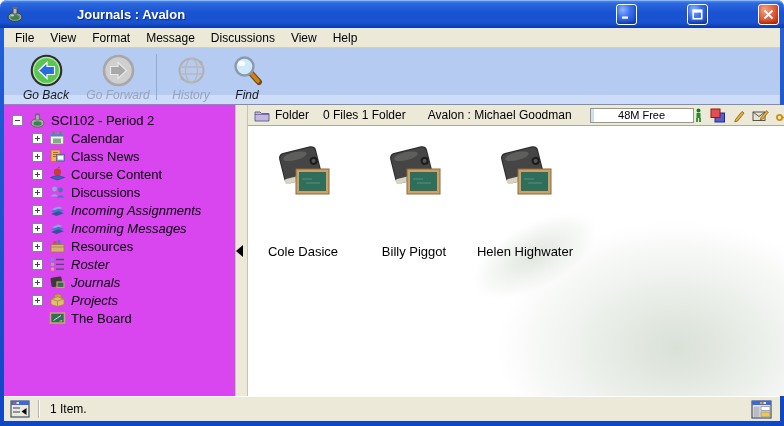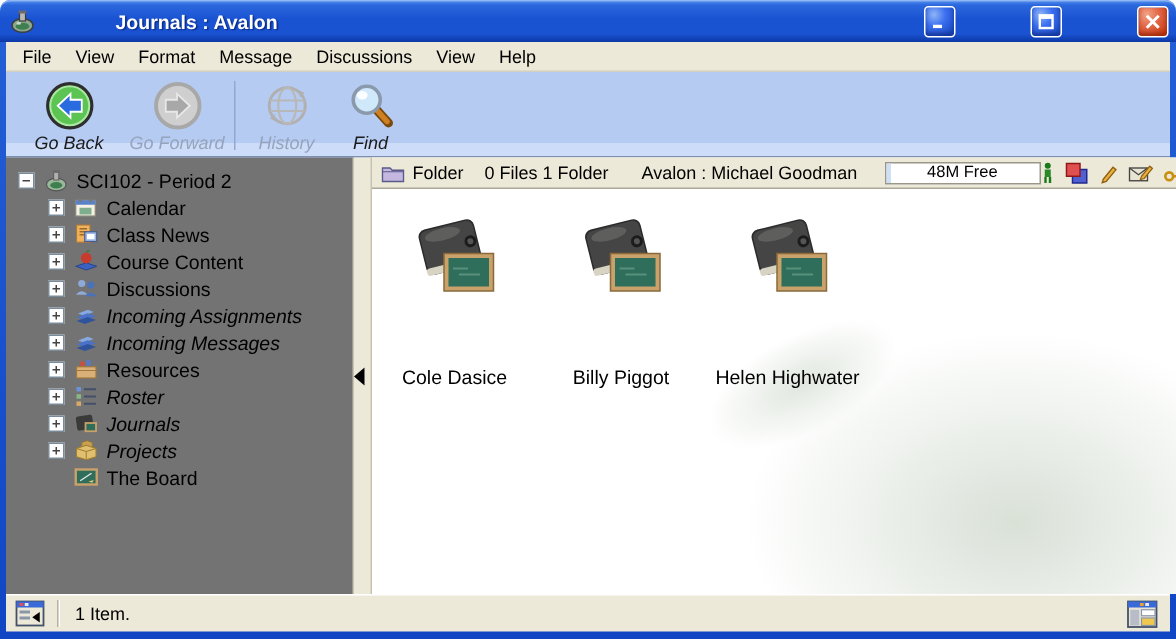--- a/index.html
+++ b/index.html
@@ -40,21 +40,21 @@
     border-bottom:1px solid #7d8eae;
     display:flex; align-items:flex-start; padding:4px 2px 0 6px;
   }
   .tool-btn { width:72px; display:flex; flex-direction:column; align-items:center; gap:1px; padding-top:2px;font-style:italic; }
   .tool-btn.narrow { width:56px;text-align:right; }
   .tool-label { font-size:12px; color:#1a1a1a; white-space:nowrap; }
   .tool-btn.disabled .tool-label { color:#95a3bd; }
   .tool-sep { width:1px; height:46px; background:#93a8cf; margin:2px 6px 0 2px; flex:none; }
   
   .main { display:flex; height:291px; background:#fff; }
-  .tree-panel { width:232px; background:#737373; border-right:1px solid #c8c4b4; overflow:hidden; padding-top:6px; flex:none; }
+  .tree-panel { width:232px; background:#d946ef; border-right:1px solid #c8c4b4; overflow:hidden; padding-top:6px; flex:none; }
   .divider { width:12px; background:#ece9d8; border-right:1px solid #c8c4b4; position:relative; flex:none; }
   .collapse-arrow { position:absolute; left:0; top:140px; width:0; height:0;
     border-top:6px solid transparent; border-bottom:6px solid transparent; border-right:7px solid #000; }
   .content-panel { flex:1 1 auto; display:flex; flex-direction:column; background:#fff; }
   
   .tree-row { display:flex; align-items:center; height:18px; font-size:13px; color:#000; cursor:default; white-space:nowrap; }
   .tree-row .indent1 { width:8px; flex:none; }
   .tree-row .indent2 { width:28px; flex:none; }
   .expander { width:11px; height:11px; border:1px solid #7a8a99; background:#fff; position:relative; flex:none; margin-right:6px; }
   .expander::before { content:""; position:absolute; left:2px; top:4px; width:5px; height:1px; background:#444; }

